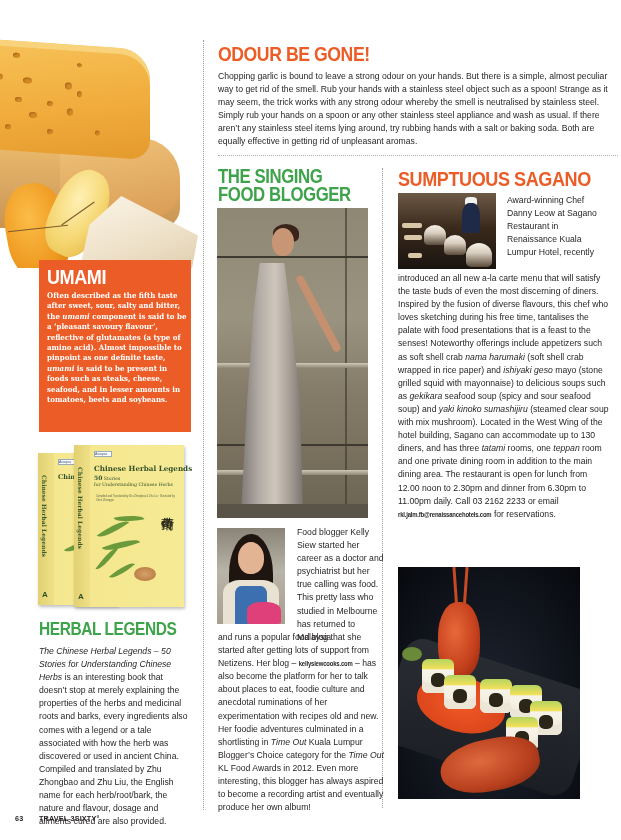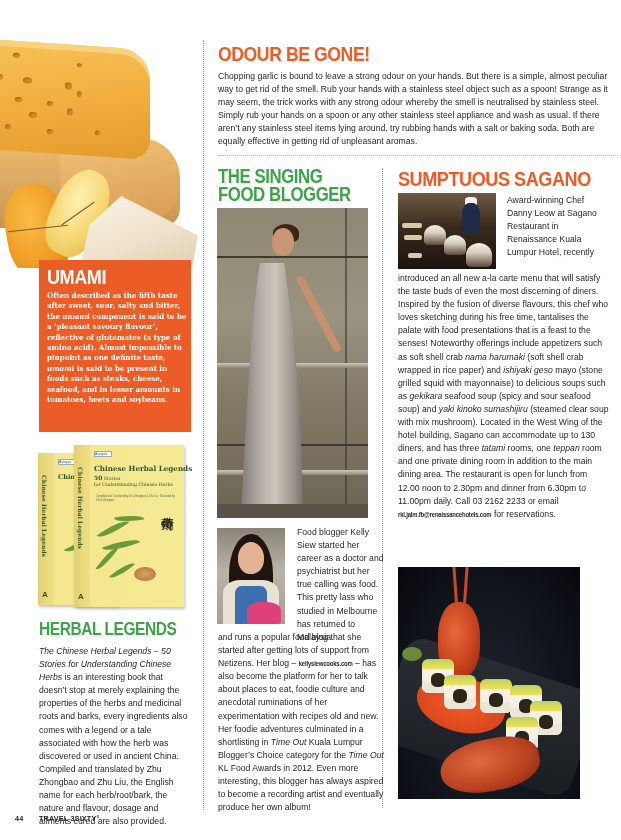--- a/index.html
+++ b/index.html
@@ -166,21 +166,21 @@
     <span class="leaf" style="left:34px;top:122px;width:28px;height:7px;transform:rotate(-40deg);"></span>
     <div class="chinese">中药传奇</div>
     <div class="root"></div>
     <span class="pub-logo" style="left:4px;">A</span>
   </div>
 </div>
 
 <div class="abs head herbal-title">HERBAL LEGENDS</div>
 <div class="abs body-text herbal-text"><i>The Chinese Herbal Legends – 50 Stories for Understanding Chinese Herbs</i><span> is an interesting book that doesn’t stop at merely explaining the properties of the herbs and medicinal roots and barks, every ingredients also comes with a legend or a tale associated with how the herb was discovered or used in ancient China. Compiled and translated by Zhu Zhongbao and Zhu Liu, the English name for each herb/root/bark, the nature and flavour, dosage and ailments cured are also provided.</span></div>
 
-<div class="abs folio"><span class="num">44</span><span>TRAVEL 3SIXTY°</span></div>
+<div class="abs folio"><span class="num">63</span><span>TRAVEL 3SIXTY°</span></div>
 
 <div class="abs head odour-title">ODOUR BE GONE!</div>
 <div class="abs body-text odour-text">Chopping garlic is bound to leave a strong odour on your hands. But there is a simple, almost peculiar way to get rid of the smell. Rub your hands with a stainless steel object such as a spoon! Strange as it may seem, the trick works with any strong odour whereby the smell is neutralised by stainless steel. Simply rub your hands on a spoon or any other stainless steel appliance and wash as usual. If there aren’t any stainless steel items lying around, try rubbing hands with a salt or baking soda. Both are equally effective in getting rid of unpleasant aromas.</div>
 
 <div class="abs head singing-title"><span>THE SINGING</span><br><span>FOOD BLOGGER</span></div>
 
 <div class="abs photo-gown">
   <div class="panel-line" style="top:48px;"></div>
   <div class="vline" style="left:128px;"></div>
   <div class="rail" style="top:155px;"></div>

